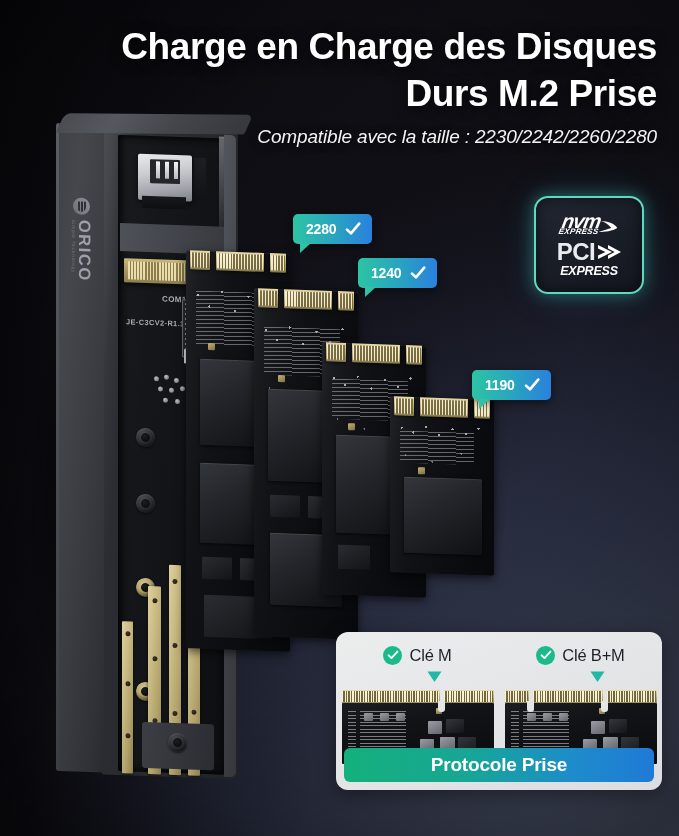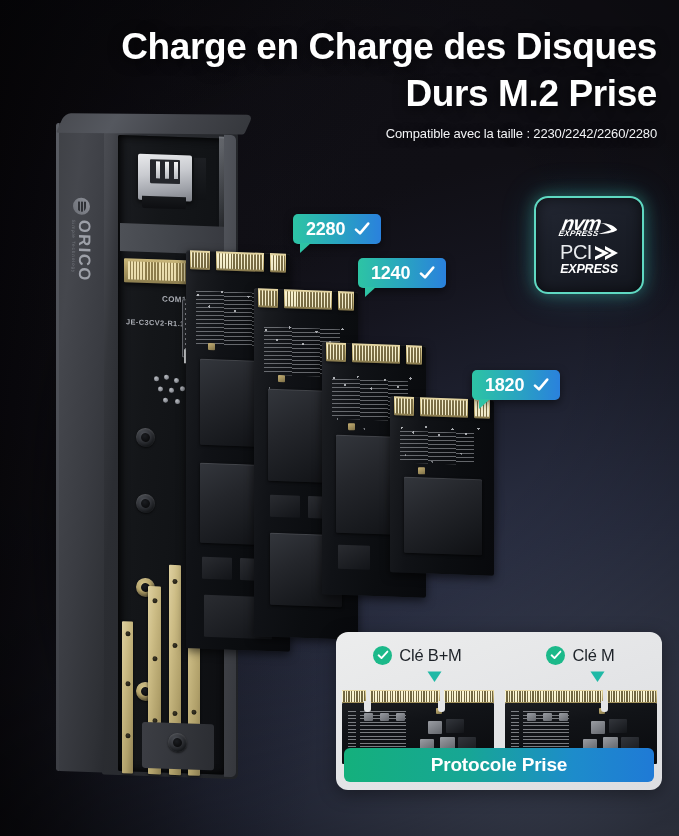--- a/index.html
+++ b/index.html
@@ -54,25 +54,26 @@
     font-size: 37px;
     line-height: 1.26;
     font-weight: bold;
     letter-spacing: -0.4px;
     margin: 0;
     padding: 0 4px 0 0;
     text-shadow: 0 2px 14px rgba(0,0,0,0.75);
   }
   .subtitle {
     color: #f2f3f5;
-    font-size: 13px;
+    font-size: 19px;
     font-weight: normal;
     letter-spacing: -0.15px;
     margin: 9px 4px 0 0;
     text-shadow: 0 1px 8px rgba(0,0,0,0.7);
+    font-style: italic;
   }
 
   
   .enclosure {
     position: absolute;
     left: 56px;
     top: 126px;
     width: 182px;
     height: 652px;
     z-index: 14;
@@ -424,21 +425,21 @@
     display: flex;
     align-items: center;
     gap: 9px;
     border-radius: 5px;
     background: linear-gradient(90deg, #2dc4a4 0%, #29a8bd 46%, #2a81dd 100%);
     box-shadow: 0 3px 9px rgba(0,0,0,0.5);
     z-index: 60;
   }
   .badge-text {
     color: #ffffff;
-    font-size: 18px;
+    font-size: 14px;
     font-weight: bold;
     letter-spacing: -0.2px;
     line-height: 1;
   }
   .badge-check {
     width: 16px; height: 16px;
     flex: none;
     display: block;
   }
   .badge::after {
@@ -485,22 +486,22 @@
     font-style: italic;
     letter-spacing: 0.3px;
     margin-top: -3px;
   }
   .nvm-block { display: flex; flex-direction: column; align-items: flex-end; }
   .nvm-swoosh { margin-left: -2px; margin-bottom: 1px; }
   .pci-row { display: flex; flex-direction: column; align-items: center; }
   .pci-top { display: flex; align-items: center; gap: 2px; }
   .pci-word {
     color: #e9ebee;
-    font-size: 20px;
-    font-weight: normal;
+    font-size: 24px;
+    font-weight: bold;
     letter-spacing: -0.5px;
     line-height: 0.95;
   }
   .pci-express {
     color: #ffffff;
     font-size: 12.5px;
     font-weight: bold;
     font-style: italic;
     letter-spacing: -0.2px;
     margin-top: 0px;
@@ -802,21 +803,21 @@
 
   <div class="badge" style="left:358px; top:258px;">
     <span class="badge-text">1240</span>
     <svg class="badge-check" viewBox="0 0 16 16">
       <path d="M2 8.6 L6 12.4 L14.2 2.6" fill="none" stroke="#ffffff" stroke-width="2.6" stroke-linecap="round" stroke-linejoin="round"></path>
     </svg>
   </div>
 
 
   <div class="badge" style="left:472px; top:370px;">
-    <span class="badge-text">1820</span>
+    <span class="badge-text">1190</span>
     <svg class="badge-check" viewBox="0 0 16 16">
       <path d="M2 8.6 L6 12.4 L14.2 2.6" fill="none" stroke="#ffffff" stroke-width="2.6" stroke-linecap="round" stroke-linejoin="round"></path>
     </svg>
   </div>
 
   <div class="logo-plate">
     <div class="nvm-row">
       <div class="nvm-block">
         <span class="nvm-word">nvm</span>
         <span class="nvm-sub">EXPRESS</span>
@@ -832,20 +833,56 @@
           <path d="M1 1 L15 8 L1 15 L1 11.6 L8.4 8 L1 4.4 Z" fill="#ffffff"></path>
           <path d="M11 1 L24 8 L11 15 L11 11.6 L17.6 8 L11 4.4 Z" fill="#ffffff"></path>
         </svg>
       </div>
       <span class="pci-express">EXPRESS</span>
     </div>
   </div>
 
   <div class="key-panel">
     <div class="key-cols">
+
+      <div class="key-col">
+        <div class="key-head">
+          <span class="key-check">
+            <svg width="12" height="12" viewBox="0 0 12 12">
+              <path d="M1.6 6.3 L4.5 9.1 L10.4 2.6" fill="none" stroke="#ffffff" stroke-width="1.9" stroke-linecap="round" stroke-linejoin="round"></path>
+            </svg>
+          </span>
+          <span class="key-label">Clé M</span>
+        </div>
+        <svg class="key-arrow" width="15" height="12" viewBox="0 0 15 12">
+          <path d="M0.5 0.5 L14.5 0.5 L7.5 11 Z" fill="#1fb9a6"></path>
+        </svg>
+        <div class="key-ssd">
+          <div class="key-ssd-pcb">
+            <div class="key-traces" style="left:6px;  top:8px; width:8px;  height:54px"></div>
+            <div class="key-traces" style="left:18px; top:8px; width:46px; height:40px"></div>
+            <div class="key-chip-lt" style="left:22px; top:10px; width:9px;  height:8px"></div>
+            <div class="key-chip-lt" style="left:38px; top:10px; width:9px;  height:8px"></div>
+            <div class="key-chip-lt" style="left:54px; top:10px; width:9px;  height:8px"></div>
+            <div class="key-chip-gold" style="left:94px; top:5px; width:6px; height:6px"></div>
+            <div class="key-chip-lt" style="left:86px; top:18px; width:14px; height:13px"></div>
+            <div class="key-chip" style="left:104px; top:16px; width:18px; height:14px"></div>
+            <div class="key-chip-lt" style="left:78px; top:36px; width:14px; height:11px"></div>
+            <div class="key-chip-lt" style="left:98px; top:34px; width:15px; height:12px"></div>
+            <div class="key-chip" style="left:116px; top:34px; width:18px; height:20px"></div>
+            <div class="key-chip-lt" style="left:56px; top:48px; width:12px; height:10px"></div>
+            <div class="key-chip-lt" style="left:80px; top:48px; width:13px; height:11px"></div>
+          </div>
+          <div class="key-fingers">
+            <div class="key-fseg" style="width:98px"></div>
+            <div class="key-fseg" style="width:50px"></div>
+          </div>
+          <div class="key-notch" style="left:96px"></div>
+        </div>
+      </div>
 
       <div class="key-col">
         <div class="key-head">
           <span class="key-check">
             <svg width="12" height="12" viewBox="0 0 12 12">
               <path d="M1.6 6.3 L4.5 9.1 L10.4 2.6" fill="none" stroke="#ffffff" stroke-width="1.9" stroke-linecap="round" stroke-linejoin="round"></path>
             </svg>
           </span>
           <span class="key-label">Clé B+M</span>
         </div>
@@ -870,56 +907,20 @@
           </div>
           <div class="key-fingers">
             <div class="key-fseg" style="width:24px"></div>
             <div class="key-fseg" style="width:70px"></div>
             <div class="key-fseg" style="width:50px"></div>
           </div>
           <div class="key-notch" style="left:22px"></div>
           <div class="key-notch" style="left:96px"></div>
         </div>
       </div>
-
-      <div class="key-col">
-        <div class="key-head">
-          <span class="key-check">
-            <svg width="12" height="12" viewBox="0 0 12 12">
-              <path d="M1.6 6.3 L4.5 9.1 L10.4 2.6" fill="none" stroke="#ffffff" stroke-width="1.9" stroke-linecap="round" stroke-linejoin="round"></path>
-            </svg>
-          </span>
-          <span class="key-label">Clé M</span>
-        </div>
-        <svg class="key-arrow" width="15" height="12" viewBox="0 0 15 12">
-          <path d="M0.5 0.5 L14.5 0.5 L7.5 11 Z" fill="#1fb9a6"></path>
-        </svg>
-        <div class="key-ssd">
-          <div class="key-ssd-pcb">
-            <div class="key-traces" style="left:6px;  top:8px; width:8px;  height:54px"></div>
-            <div class="key-traces" style="left:18px; top:8px; width:46px; height:40px"></div>
-            <div class="key-chip-lt" style="left:22px; top:10px; width:9px;  height:8px"></div>
-            <div class="key-chip-lt" style="left:38px; top:10px; width:9px;  height:8px"></div>
-            <div class="key-chip-lt" style="left:54px; top:10px; width:9px;  height:8px"></div>
-            <div class="key-chip-gold" style="left:94px; top:5px; width:6px; height:6px"></div>
-            <div class="key-chip-lt" style="left:86px; top:18px; width:14px; height:13px"></div>
-            <div class="key-chip" style="left:104px; top:16px; width:18px; height:14px"></div>
-            <div class="key-chip-lt" style="left:78px; top:36px; width:14px; height:11px"></div>
-            <div class="key-chip-lt" style="left:98px; top:34px; width:15px; height:12px"></div>
-            <div class="key-chip" style="left:116px; top:34px; width:18px; height:20px"></div>
-            <div class="key-chip-lt" style="left:56px; top:48px; width:12px; height:10px"></div>
-            <div class="key-chip-lt" style="left:80px; top:48px; width:13px; height:11px"></div>
-          </div>
-          <div class="key-fingers">
-            <div class="key-fseg" style="width:98px"></div>
-            <div class="key-fseg" style="width:50px"></div>
-          </div>
-          <div class="key-notch" style="left:96px"></div>
-        </div>
-      </div>
     </div>
 
     <div class="proto-bar">
       <span class="proto-text">Protocole Prise</span>
     </div>
   </div>
 
 </div>
 
 </body></html>

